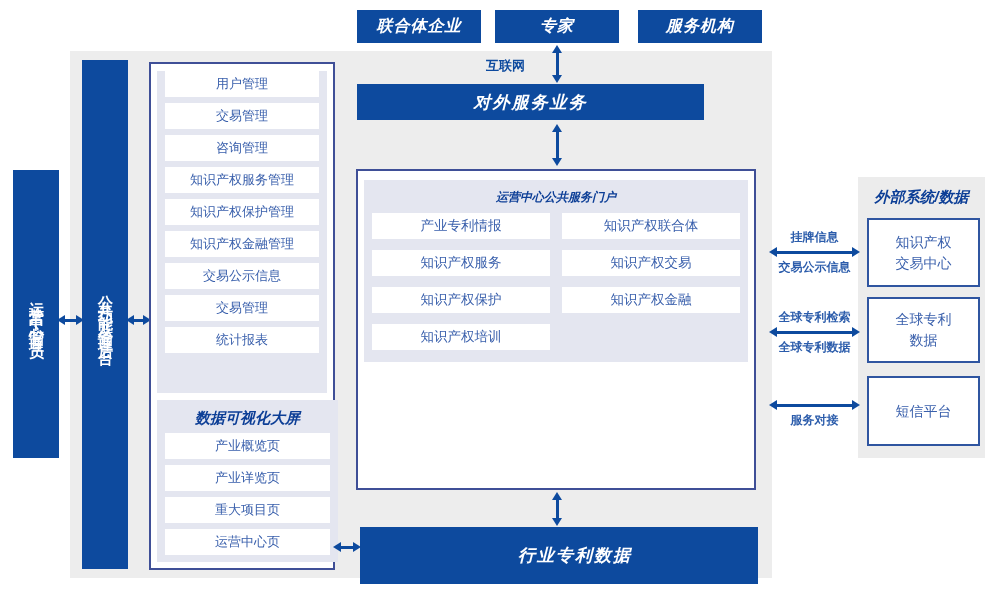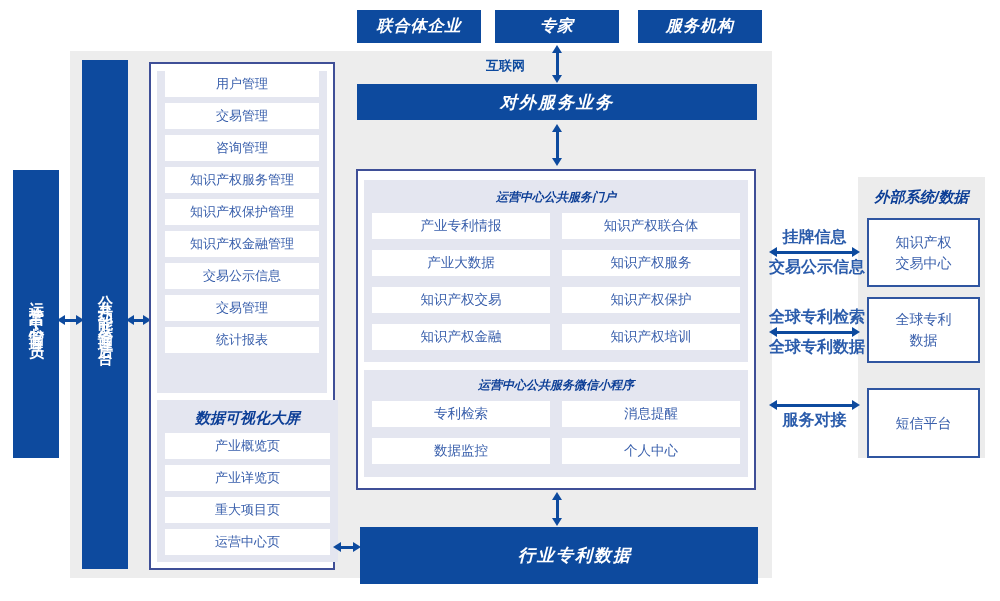--- a/index.html
+++ b/index.html
@@ -41,21 +41,21 @@
   .harrow::after{content:"";width:0;height:0;border:5px solid transparent;border-right:none;
                  border-left:8px solid var(--blue);}
   .varrow{display:flex;flex-direction:column;justify-content:space-between;align-items:center;width:14px;
           background:linear-gradient(var(--blue),var(--blue)) center/3px calc(100% - 10px) no-repeat;}
   .varrow::before{content:"";width:0;height:0;border:5px solid transparent;border-top:none;
                   border-bottom:8px solid var(--blue);}
   .varrow::after{content:"";width:0;height:0;border:5px solid transparent;border-bottom:none;
                  border-top:8px solid var(--blue);}
   
   .link{display:flex;flex-direction:column;}
-  .link-label{height:16px;line-height:16px;text-align:center;font-size:16px;font-weight:bold;
+  .link-label{height:16px;line-height:16px;text-align:center;font-size:12px;font-weight:bold;
               color:#2b5cab;white-space:nowrap;}
   .link .harrow{height:14px;}
   
   .ext-title{font-weight:bold;font-style:italic;color:var(--head-text);font-size:15px;text-align:center;}
   .ext-box{background:#fff;border:2px solid #2f55a0;color:var(--item-text);font-size:14px;
            display:flex;align-items:center;justify-content:center;text-align:center;
            white-space:pre-line;line-height:1.5;}
 </style>
 </head>
 <body>
@@ -65,21 +65,21 @@
   <div class="abs bg-canvas" style="left:70px;top:51px;width:702px;height:527px;"></div>
   <div class="abs" style="left:858px;top:177px;width:127px;height:281px;background:#ececec;"></div>
 
   <div class="abs bluebox actor" style="left:357px;top:10px;width:124px;height:33px;">联合体企业</div>
   <div class="abs bluebox actor" style="left:495px;top:10px;width:124px;height:33px;">专家</div>
   <div class="abs bluebox actor" style="left:638px;top:10px;width:124px;height:33px;">服务机构</div>
 
   <div class="abs internet" style="left:486px;top:57px;width:58px;">互联网</div>
   <div class="abs varrow" style="left:550px;top:45px;height:38px;"></div>
 
-  <div class="abs bluebox bigbar" style="left:357px;top:84px;width:400px;height:36px;">对外服务业务</div>
+  <div class="abs bluebox bigbar" style="left:357px;top:84px;width:347px;height:36px;">对外服务业务</div>
 
   <div class="abs varrow" style="left:550px;top:124px;height:42px;"></div>
 
   <div class="abs vbar" style="left:13px;top:170px;width:46px;height:288px;">
     <span class="vtext">运营中心管理员</span>
   </div>
   <div class="abs vbar" style="left:82px;top:60px;width:46px;height:509px;">
     <span class="vtext">公共功能及管理后台</span>
   </div>
   <div class="abs harrow" style="left:57px;top:313px;width:27px;"></div>
@@ -111,49 +111,39 @@
     </div>
   </div>
 
   <div class="abs frame" style="left:356px;top:169px;width:400px;height:321px;"></div>
 
   <div class="abs panel" style="left:364px;top:180px;width:384px;height:182px;">
     <div class="sec-title big">运营中心公共服务门户</div>
     <div class="grid-items">
       <div class="item">产业专利情报</div>
       <div class="item">知识产权联合体</div>
-      <div class="item">产业大数据</div>
       <div class="item">知识产权服务</div>
       <div class="item">知识产权交易</div>
       <div class="item">知识产权保护</div>
       <div class="item">知识产权金融</div>
       <div class="item">知识产权培训</div>
     </div>
   </div>
 
-  <div class="abs panel" style="left:364px;top:370px;width:384px;height:107px;">
-    <div class="sec-title big" style="padding:6px 0 6px;">运营中心公共服务微信小程序</div>
-    <div class="grid-items">
-      <div class="item">专利检索</div>
-      <div class="item">消息提醒</div>
-      <div class="item">数据监控</div>
-      <div class="item">个人中心</div>
-    </div>
-  </div>
 
   <div class="abs varrow" style="left:550px;top:492px;height:34px;"></div>
   <div class="abs bluebox bigbar" style="left:360px;top:527px;width:398px;height:57px;padding-left:32px;">行业专利数据</div>
   <div class="abs harrow" style="left:333px;top:540px;width:28px;"></div>
 
   <div class="abs ext-title" style="left:858px;top:188px;width:127px;">外部系统/数据</div>
   <div class="abs ext-box" style="left:867px;top:218px;width:113px;height:69px;">知识产权
 交易中心</div>
   <div class="abs ext-box" style="left:867px;top:297px;width:113px;height:66px;">全球专利
 数据</div>
-  <div class="abs ext-box" style="left:867px;top:388px;width:113px;height:70px;">短信平台</div>
+  <div class="abs ext-box" style="left:867px;top:376px;width:113px;height:70px;">短信平台</div>
 
   <div class="abs link" style="left:769px;top:229px;width:91px;">
     <div class="link-label">挂牌信息</div>
     <div class="harrow"></div>
     <div class="link-label">交易公示信息</div>
   </div>
   <div class="abs link" style="left:769px;top:309px;width:91px;">
     <div class="link-label">全球专利检索</div>
     <div class="harrow"></div>
     <div class="link-label">全球专利数据</div>

